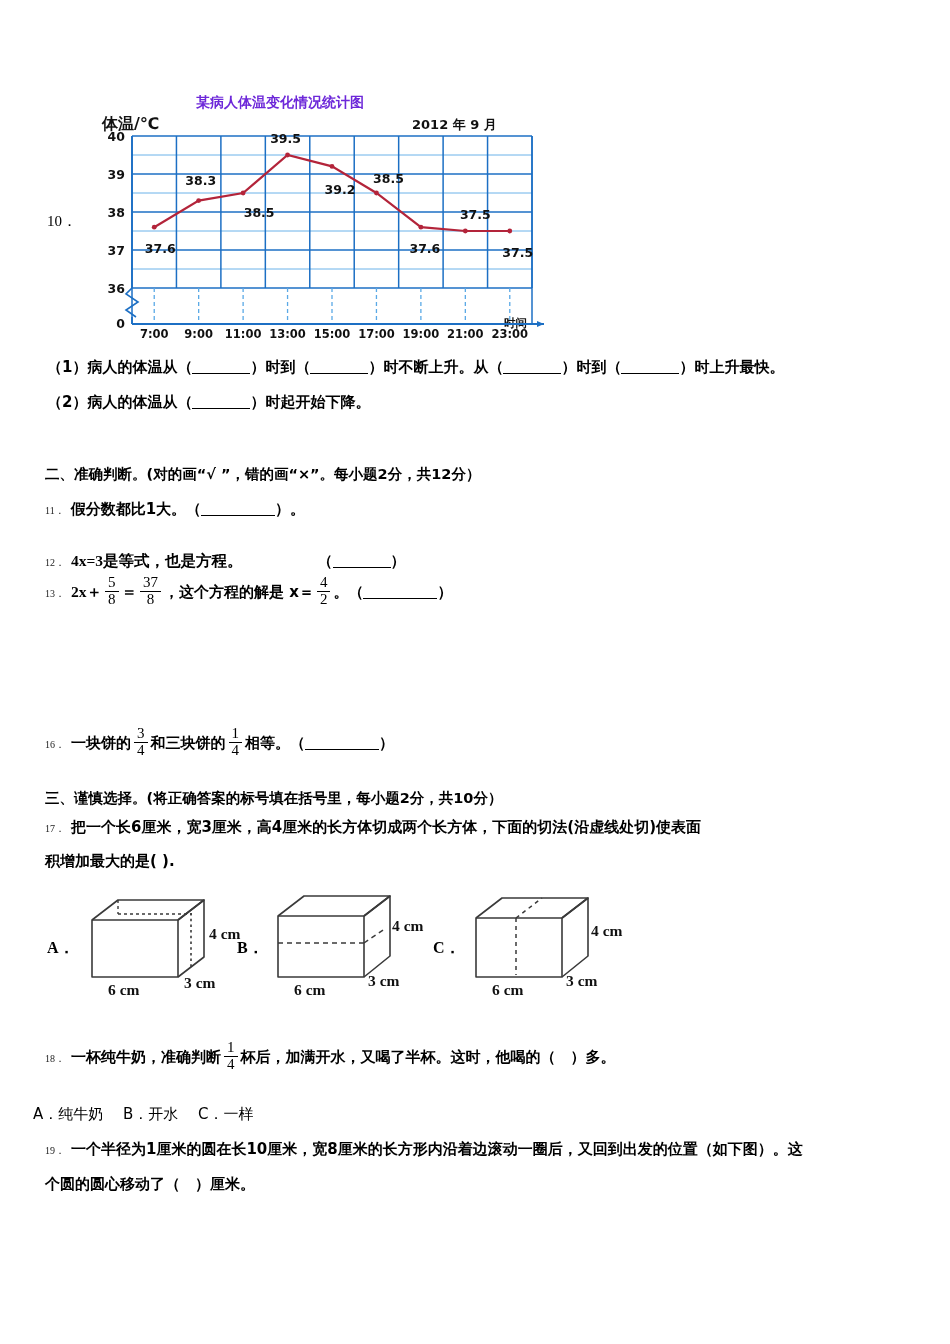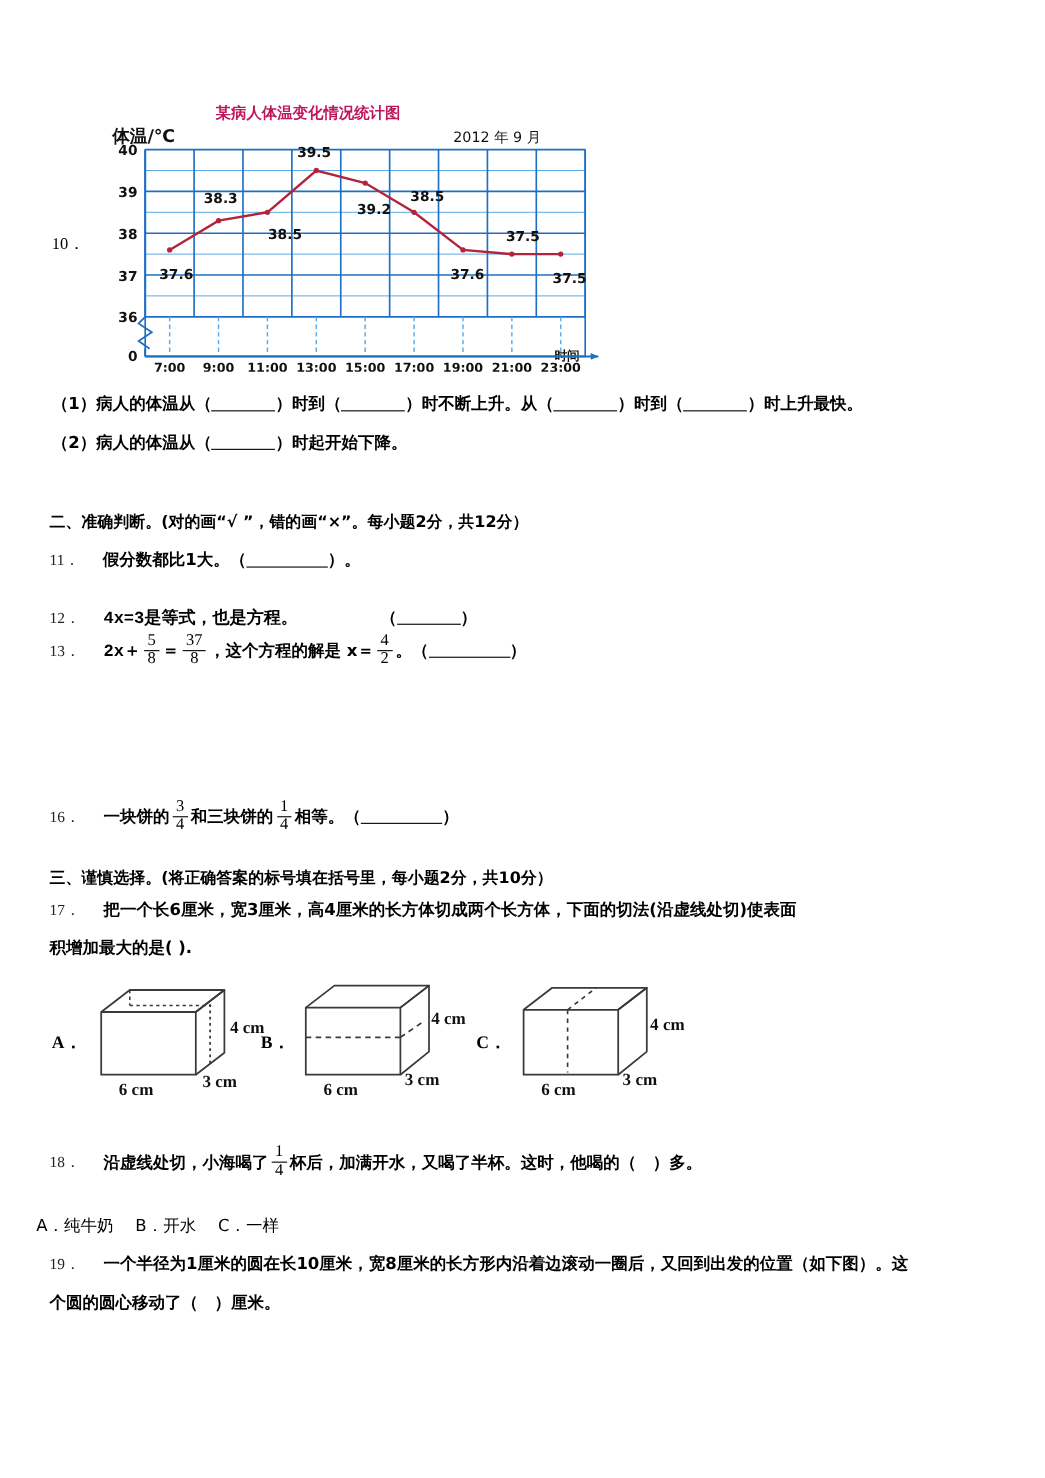--- a/index.html
+++ b/index.html
@@ -77,38 +77,38 @@
     width: 460px;
     height: 250px;
   }
   .chart-title {
     position: absolute;
     left: 100px;
     top: 6px;
     font-family: "DejaVu Sans", "Liberation Sans", sans-serif;
     font-weight: 700;
     font-size: 14px;
-    color: #be185d;
+    color: #6d28d9;
     white-space: nowrap;
   }
   .chart-ylab {
     position: absolute;
     left: 6px;
     top: 26px;
     font-family: "DejaVu Sans", "Liberation Sans", sans-serif;
     font-weight: 700;
     font-size: 16px;
     color: #111;
   }
   .chart-date {
     position: absolute;
     left: 316px;
     top: 28px;
     font-family: "DejaVu Sans", "Liberation Sans", sans-serif;
-    font-weight: 400;
+    font-weight: 700;
     font-size: 13px;
     color: #111;
     white-space: nowrap;
   }
   .chart-xlab {
     position: absolute;
     left: 408px;
     top: 228px;
     font-family: "DejaVu Sans", "Liberation Sans", sans-serif;
     font-weight: 700;
@@ -146,26 +146,26 @@
   .item {
     position: absolute;
     left: 45px;
     font-family: "DejaVu Sans", "Liberation Sans", sans-serif;
     font-weight: 700;
     font-size: 15px;
   }
   .item .n {
     font-family: "Liberation Serif", serif;
     font-weight: 400;
-    font-size: 14px;
+    font-size: 10px;
     color: #222;
-    margin-right: 21px;
+    margin-right: 6px;
   }
   .mono-math {
-    font-family: Liberation Mono, monospace;
+    font-family: Liberation Serif, serif;
     font-weight: 700;
     font-size: 15.5px;
   }
 
   
   #boxes {
     position: absolute;
     left: 0;
     top: 880px;
     width: 950px;
@@ -385,21 +385,21 @@
         <line x1="58" y1="34" x2="84" y2="14"></line>
         <line x1="58" y1="34" x2="58" y2="91"></line>
       </g>
       <text x="133" y="52" font-family="Liberation Serif, serif" font-size="15.5" font-weight="700" fill="#111">4 cm</text>
       <text x="108" y="102" font-family="Liberation Serif, serif" font-size="15.5" font-weight="700" fill="#111">3 cm</text>
       <text x="34" y="111" font-family="Liberation Serif, serif" font-size="15.5" font-weight="700" fill="#111">6 cm</text>
     </svg>
   </div>
 
   <div class="item" style="top:1040px">
-    <span class="n">18．</span><span>沿虚线处切，小海喝了</span><span class="frac"><span class="num">1</span><span class="den">4</span></span><span>杯后，加满开水，又喝了半杯。这时，他喝的（　）多。</span>
+    <span class="n">18．</span><span>一杯纯牛奶，准确判断</span><span class="frac"><span class="num">1</span><span class="den">4</span></span><span>杯后，加满开水，又喝了半杯。这时，他喝的（　）多。</span>
   </div>
 
   <div class="optline" style="top:1105px">A．纯牛奶　 B．开水　 C．一样</div>
 
   <div class="item" style="top:1140px">
     <span class="n">19．</span><span>一个半径为1厘米的圆在长10厘米，宽8厘米的长方形内沿着边滚动一圈后，又回到出发的位置（如下图）。这</span>
   </div>
   <div class="item" style="top:1175px">
     <span>个圆的圆心移动了（　）厘米。</span>
   </div>

